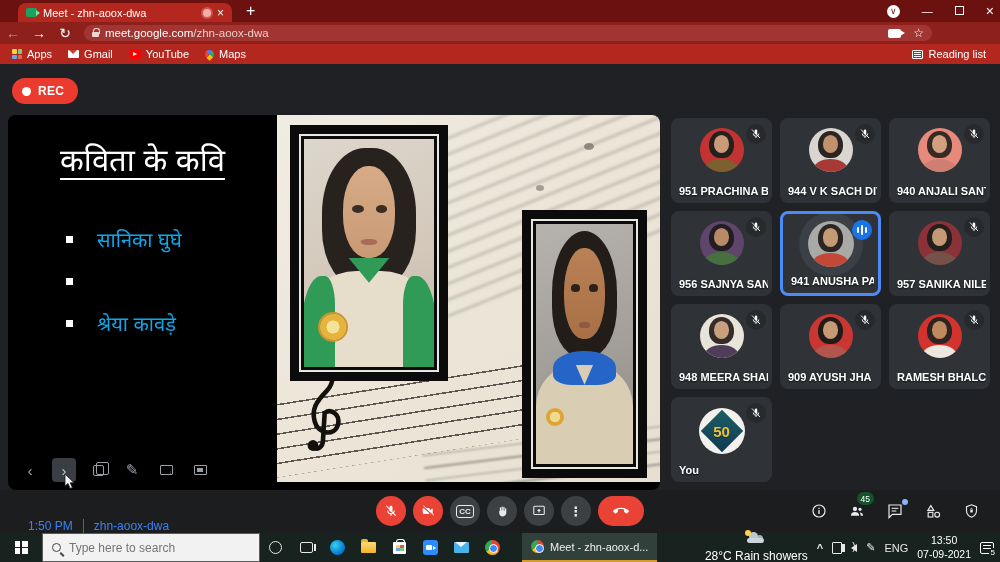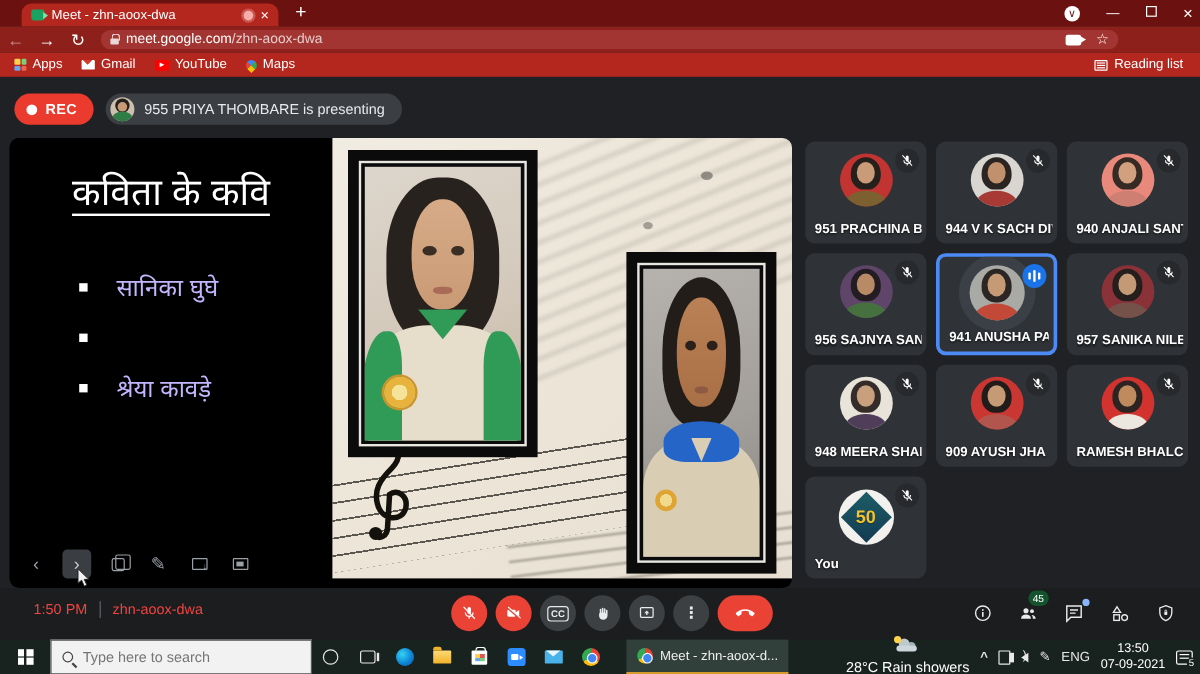--- a/index.html
+++ b/index.html
@@ -69,21 +69,21 @@
   .mini-av { width:20px; height:20px; border-radius:50%; overflow:hidden; position:relative; background:#cdbfae; }
   .mini-av .h{position:absolute; left:4px; top:1px; width:12px; height:12px; background:#26201d; border-radius:50%;}
   .mini-av .f{position:absolute; left:6px; top:4px; width:8px; height:8px; background:#c59a74; border-radius:50%;}
   .mini-av .b{position:absolute; left:2px; top:12px; width:16px; height:9px; background:#2f7d46; border-radius:50% 50% 0 0;}
   .presenting-pill .txt { font-size:12px; color:#e8eaed; white-space:nowrap; }
   
   .stage { position:absolute; left:8px; top:115px; width:652px; height:375px; background:#000; border-radius:8px; overflow:hidden; }
   .slide-text { position:absolute; left:0; top:0; width:269px; height:367px; background:#000; }
   .slide-title { margin-top:22px; text-align:center; font-size:31px; color:#fff; line-height:1.55;
                  text-decoration:underline; text-underline-offset:7px; text-decoration-thickness:2px; }
-  .slide-bullets { margin-top:40px; margin-left:58px; font-size:20px; color:#c4b5fd; }
+  .slide-bullets { margin-top:40px; margin-left:58px; font-size:20px; color:#0ea5e9; }
   .slide-bullets .row { display:flex; gap:24px; margin-bottom:14px; align-items:center; min-height:28px;}
   .slide-bullets .sq { width:7px; height:7px; background:#fff; flex:none; }
   .sheet { position:absolute; left:269px; top:0; width:387px; height:367px; background:linear-gradient(135deg,#f1ece2 0%, #ece5d8 45%, #e7dfd2 100%); overflow:hidden; }
   .staff-a { position:absolute; right:-30px; top:-20px; width:300px; height:190px; opacity:.35; filter:blur(1.6px); transform:rotate(-22deg);
              background:repeating-linear-gradient(0deg, transparent 0 13px, #55504a 13px 15px); }
   .staff-b { position:absolute; left:-20px; bottom:28px; width:330px; height:74px; opacity:.75; transform:rotate(-9deg);
              background:repeating-linear-gradient(0deg, transparent 0 13px, #2b2823 13px 14.5px); }
   .staff-c { position:absolute; right:-40px; bottom:-6px; width:280px; height:60px; opacity:.5; filter:blur(1px); transform:rotate(-7deg);
              background:repeating-linear-gradient(0deg, transparent 0 11px, #4a443c 11px 12.5px); }
   .note-blob { position:absolute; background:#1d1a16; border-radius:50%; filter:blur(.6px); }
@@ -153,21 +153,21 @@
   .duo-wrap i { position:absolute; display:block; }
   .duo-wrap .h { left:28%; top:8%; width:44%; height:50%; background:#1d1916; border-radius:50%; }
   .duo-wrap .f { left:36%; top:18%; width:28%; height:32%; background:#c59a74; border-radius:50%; }
   .duo-wrap .b { left:14%; bottom:-16%; width:72%; height:44%; background:#5e6d78; border-radius:50% 50% 0 0; }
   .logo50 { position:absolute; left:50%; top:40%; transform:translate(-50%,-50%); width:46px; height:46px;
             border-radius:50%; background:#f2f1ee; display:flex; align-items:center; justify-content:center; }
   .logo50 .diamond { position:absolute; width:30px; height:30px; background:linear-gradient(135deg,#1d5e66,#123a52); transform:rotate(45deg); }
   .logo50 .fifty { position:relative; font-size:15px; font-weight:bold; color:#f2c230; text-shadow:0 1px 0 #0a2a38; }
   
   .meetbar { position:absolute; left:0; top:490px; width:1000px; height:43px; background:#1b1d1f; }
-  .mb-left { position:absolute; left:28px; top:11px; display:flex; align-items:center; gap:10px; font-size:12px; color:#ef4444; }
+  .mb-left { position:absolute; left:28px; top:29px; display:flex; align-items:center; gap:10px; font-size:12px; color:#3b82f6; }
   .mb-sep { width:1px; height:14px; background:#5f6368; }
   .mb-center { position:absolute; left:376px; top:6px; display:flex; align-items:flex-end; gap:7px; }
   .cbtn { width:30px; height:30px; border-radius:50%; background:#3c4043; display:flex; align-items:center; justify-content:center; }
   .cbtn.red { background:#ea4335; }
   .cbtn.hang { width:46px; border-radius:16px; background:#ea4335; }
   .cc-box { border:1.5px solid #e8eaed; border-radius:3px; font-size:8px; font-weight:bold; color:#e8eaed; padding:1px 2px; }
   .mb-right { position:absolute; right:18px; top:10px; display:flex; align-items:center; gap:16px; }
   .rbtn { position:relative; width:22px; height:22px; display:flex; align-items:center; justify-content:center; }
   .count-badge { position:absolute; top:-8px; right:-6px; background:#14532d; color:#fff; font-size:8.5px;
                  border-radius:8px; padding:1.5px 4px; }
@@ -288,28 +288,20 @@
   <div class="reading">
     <span class="rl-ic"></span>
     <span>Reading list</span>
   </div>
 
   <div class="banner">
     <div class="rec-pill">
       <span class="dot"></span>
       <span class="txt">REC</span>
     </div>
-    <div class="presenting-pill">
-      <span class="mini-av">
-          <span class="h"></span>
-          <span class="f"></span>
-          <span class="b"></span>
-        </span>
-      <span class="txt">955 PRIYA THOMBARE is presenting</span>
-    </div>
   </div>
 
   <div class="stage">
     <div class="slide-text">
       <div class="slide-title" style="width:180px;margin-left:auto;margin-right:auto;">कविता के कवि</div>
       <div class="slide-bullets">
         <div class="row">
             <span class="sq"></span>
             <span>सानिका घुघे</span>
           </div>

